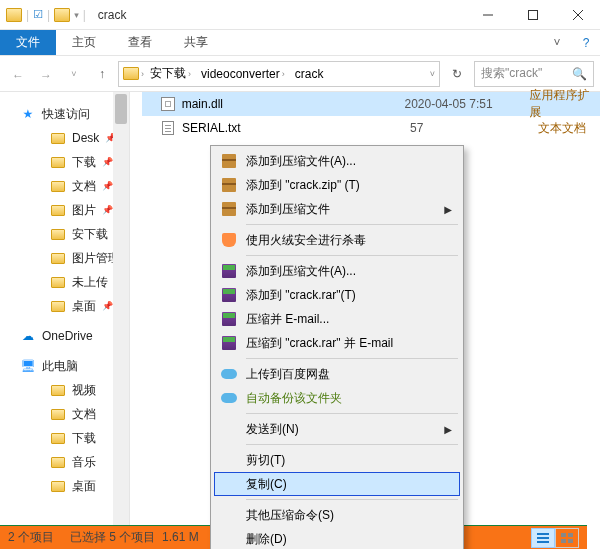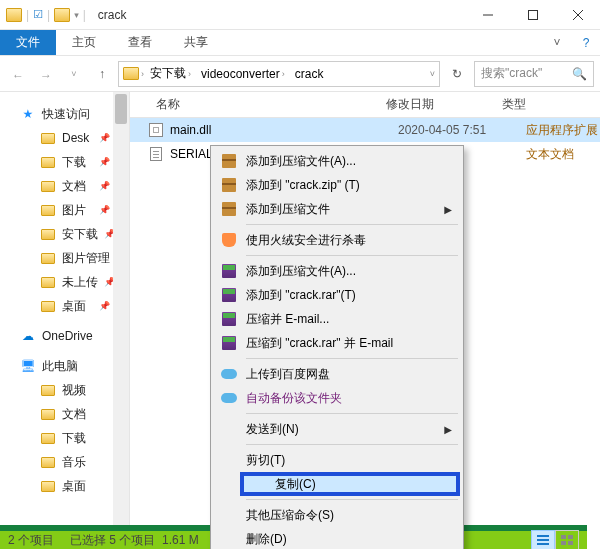--- a/index.html
+++ b/index.html
@@ -32,51 +32,51 @@
 .addr-ref { width: 26px; height: 26px; display:flex; align-items:center; justify-content:center; color:#555; }
 .searchbox { width: 120px; height: 26px; border: 1px solid #ccc; display: flex; align-items: center; padding: 0 6px; color: #888; gap:4px;}
 
 
 .body { display: flex; height: 433px; }
 .sidebar { width: 130px; background: #fff; border-right: 1px solid #e5e5e5; overflow: hidden; padding-top: 4px; position:relative;}
 .sidebar::-webkit-scrollbar{width:16px;}
 .sb-scroll { position:absolute; right:0; top:0; bottom:0; width:16px; background:#f0f0f0;}
 .sb-thumb { position:absolute; right:2px; top:2px; width:12px; height:30px; background:#c0c0c0; border-radius:2px;}
 .sb-item { height: 24px; display: flex; align-items: center; padding-left: 20px; gap: 6px; color: #222; white-space:nowrap; overflow:hidden;}
-.sb-item.sub { padding-left: 40px; }
+.sb-item.sub { padding-left: 50px; }
 .sb-item .ico { width: 16px; height: 16px; flex-shrink:0; display:flex; align-items:center; justify-content:center;}
 .sb-star { color:#1e90ff; }
 .sb-folder { width:14px; height:11px; background:linear-gradient(#ffe9a6,#f0c24b); border:1px solid #d4a017; border-radius:1px;}
 .sb-pc { color:#1e90ff;}
 
 
 .content { flex: 1; display: flex; flex-direction: column; position:relative;}
 .cols { height: 26px; display: flex; align-items: center; border-bottom: 1px solid #e5e5e5; color:#444; padding-left:8px;}
 .col-name { width: 248px; padding-left: 18px;}
 .col-date { width: 116px; }
 .col-type { flex:1; }
 .filelist { }
-.filerow { height: 24px; display: flex; align-items: center; padding-left: 18px; }
+.filerow { height: 24px; display: flex; align-items: center; padding-left: 18px; margin-left: 12px; }
 .filerow.selected { background: #cce8ff; }
 .filerow .fico { width: 16px; height: 16px; margin-right: 6px; display:flex; align-items:center; justify-content:center;}
 .filerow .fname { width: 228px; }
 .filerow .fdate { width: 128px; color:#555;}
 .filerow .ftype { color:#a16207;}
 
 
 .contextmenu { position: absolute; left: 210px; top: 145px; width: 254px; background: #f0f0f0; border: 1px solid #a0a0a0; box-shadow: 4px 4px 6px rgba(0,0,0,0.25); padding: 3px; z-index: 100;}
 .cm-item { height: 24px; display: flex; align-items: center; padding: 0 24px 0 32px; position: relative; }
-.cm-item.hover { background: #cce8ff; border:4px solid #1d4ed8; padding: 0 23px 0 31px; margin-left: 26px;}
+.cm-item.hover { background: #cce8ff; border:1px solid #1d4ed8; padding: 0 23px 0 31px;}
 .cm-item .cm-ico { position: absolute; left: 6px; width: 18px; height: 18px; display:flex; align-items:center; justify-content:center;}
 .cm-item .cm-arrow { position: absolute; right: 8px; font-size:10px; color:#333;}
 .cm-sep { height: 1px; background: #d0d0d0; margin: 3px 2px 3px 32px; }
-.cm-item.disabled { color: #701a75; }
-
-
-.statusbar { position:absolute; bottom:0; left:0; right:13px; height: 24px; border-top: 6px solid #15803d; display: flex; align-items: center; padding: 0 8px; gap: 16px; color: #444; background:#84cc16;}
+.cm-item.disabled { color: #4d7c0f; }
+
+
+.statusbar { position:absolute; bottom:0; left:0; right:13px; height: 24px; border-top: 1px solid #15803d; display: flex; align-items: center; padding: 0 8px; gap: 16px; color: #444; background:#f97316;}
 .statusbar .spacer { flex:1;}
 .viewbtns { display:flex; gap:0;}
 .viewbtn { width:24px; height:20px; border:1px solid #ccc; display:flex; align-items:center; justify-content:center;}
 .viewbtn.active { background:#cce8ff; border-color:#99ccff;}
 .ico-box { width:14px;height:14px;background:#c58c3a;border-radius:1px; position:relative;}
 .ico-box::after{content:"";position:absolute;top:5px;left:0;right:0;height:2px;background:#8b5a1f;}
 .ico-shield{width:14px;height:14px;background:#ff8c42;border-radius:2px 2px 6px 6px;}
 .ico-rar{width:14px;height:14px;background:linear-gradient(#7b3f9e,#5a2d7a);border-radius:1px;position:relative;}
 .ico-rar::before{content:"";position:absolute;top:1px;left:1px;right:1px;height:5px;background:#4eb04e;}
 .ico-cloud{width:16px;height:10px;background:#5ab5e8;border-radius:6px;}
@@ -260,25 +260,20 @@
             <span class="sb-folder"></span>
           </span>
           <span>桌面</span>
         </div>
       </div>
     <div class="sb-scroll">
         <div class="sb-thumb"></div>
       </div>
   </div>
   <div class="content">
-    <div class="cols">
-      <div class="col-name">名称</div>
-      <div class="col-date">修改日期</div>
-      <div class="col-type">类型</div>
-    </div>
     <div class="filelist" id="filelist">
         <div class="filerow selected">
           <span class="fico">
             <span class="ico-dll"></span>
           </span>
           <span class="fname">main.dll</span>
           <span class="fdate">2020-04-05 7:51</span>
           <span class="ftype">应用程序扩展</span>
         </div>
         <div class="filerow">

